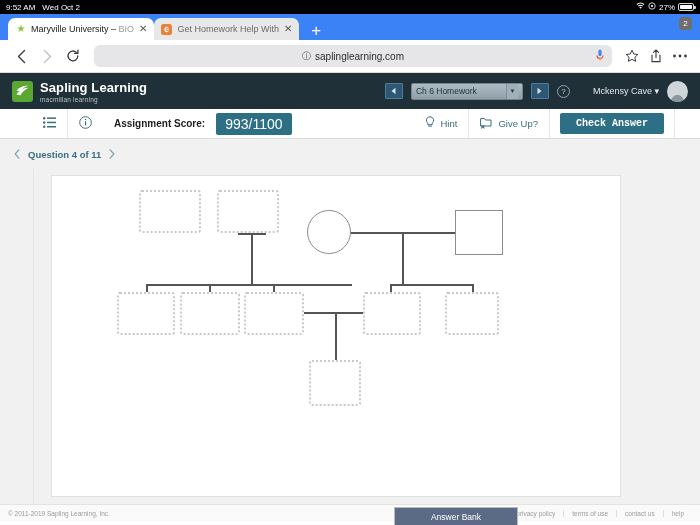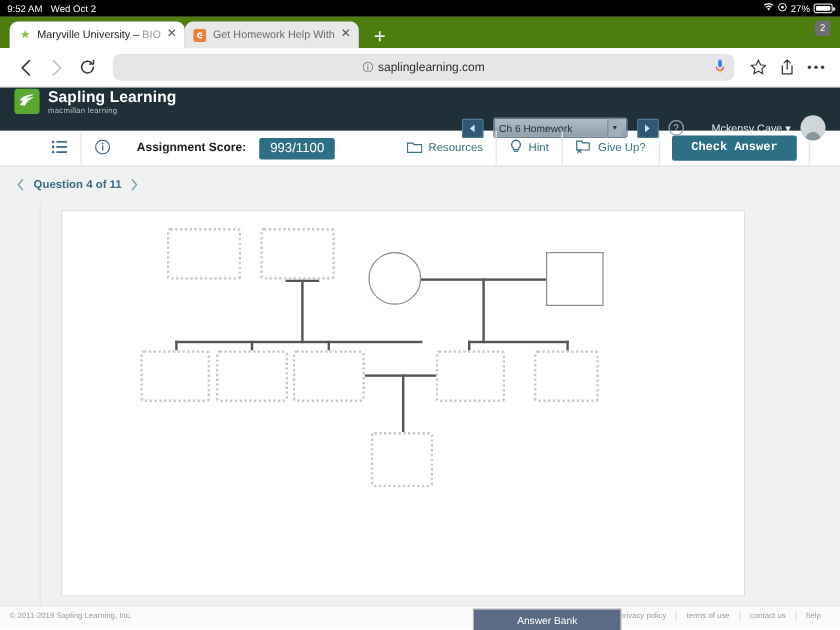--- a/index.html
+++ b/index.html
@@ -23,21 +23,21 @@
     position: relative; display: inline-block;
   }
   .batt-shell::after {
     content: ""; position: absolute; right: -2.5px; top: 2px;
     width: 1.5px; height: 3px; background: #d8d8d8; border-radius: 0 1px 1px 0;
   }
   .batt-fill { position: absolute; left: 1px; top: 1px; bottom: 1px; width: 88%; background: #fff; border-radius: 1px; }
 
   
   .tabstrip {
-    height: 26px; background: #4d7c0f;
+    height: 26px; background: #3b82f6;
     display: flex; align-items: flex-end; padding-left: 8px; gap: 0;
     position: relative;
   }
   .tab {
     height: 22px; min-width: 140px; max-width: 150px;
     display: flex; align-items: center; gap: 5px;
     padding: 0 7px; border-radius: 7px 7px 0 0;
     font-size: 9px; background: #ffffff; color: #202020;
   }
   .tab.inactive { background: #e8e8e8; color: #6b6b6b; }
@@ -71,21 +71,21 @@
     position: relative; font-size: 10px; color: #2d2d2d;
   }
   .url-inner { display: flex; align-items: center; gap: 4px; }
   .url-shield { font-size: 9px; color: #555; }
   .mic { position: absolute; right: 8px; top: 4px; }
   .chrome-icon { width: 24px; height: 26px; display: flex; align-items: center; justify-content: center; color: #3b3b3b; }
 
   
   .sap-header {
     height: 36px; background: #1f3039;
-    display: flex; padding: 0 12px; flex-direction: column;
+    display: flex; align-items: center; padding: 0 12px;
   }
   .logo-wrap { display: flex; align-items: center; gap: 7px; }
   .logo-mark {
     width: 21px; height: 21px; border-radius: 3px; background: #5aa832;
     display: flex; align-items: center; justify-content: center;
   }
   .logo-text-main { color: #fff; font-size: 13px; font-weight: bold; letter-spacing: .1px; }
   .logo-text-sub { color: #b7c0c5; font-size: 6.5px; letter-spacing: .2px; margin-top: 1px; }
   .hdr-right { margin-left: auto; display: flex; align-items: center; gap: 8px; }
   .sq-btn {
@@ -125,21 +125,21 @@
     height: 30px; background: #fff; border-bottom: 1px solid #d8dcde;
     display: flex; align-items: stretch; font-size: 9.5px; color: #3a6e82; padding-left: 32px;
   }
   .tb-cell {
     display: flex; align-items: center; gap: 5px; padding: 0 11px;
     border-right: 1px solid #e2e6e8;
   }
   .tb-cell.nb { border-right: none; }
   .score-label { color: #1d1d1d; font-weight: bold; font-size: 10px; }
   .score-pill {
-    background: #2d6f84; color: #fff; font-size: 11px;
+    background: #2d6f84; color: #fff; font-size: 14px;
     padding: 3px 9px; border-radius: 2px; margin-left: 6px;
   }
   .spacer { flex: 1 1 auto; }
   .check-answer {
     background: #2d6f84; color: #fff; font-size: 10px; font-weight: bold;
     padding: 5px 16px; border-radius: 2px; margin: 4px 0;
   }
   .tb-right-pad { width: 26px; border-left: 1px solid #e2e6e8; }
 
   
@@ -379,28 +379,20 @@
     </span>
   </div>
 
   <div class="tb-cell nb">
     <span class="score-label">Assignment Score:</span>
     <span class="score-pill">993/1100</span>
   </div>
 
   <div class="spacer"></div>
 
-  <div class="tb-cell">
-    <span>
-      <svg width="13" height="11" viewBox="0 0 13 11">
-          <path d="M0.6 2.2 L0.6 10 L12.4 10 L12.4 3.6 L6 3.6 L5 2.2 Z" fill="none" stroke="#3a6e82" stroke-width="1"></path>
-        </svg>
-    </span>
-    <span>Resources</span>
-  </div>
 
   <div class="tb-cell">
     <span>
       <svg width="10" height="13" viewBox="0 0 10 13">
           <path d="M5 0.7a3.7 3.7 0 0 1 2.2 6.6v1.4H2.8V7.3A3.7 3.7 0 0 1 5 0.7z" fill="none" stroke="#3a6e82" stroke-width="1"></path>
           <rect x="3.1" y="9.6" width="3.8" height="1" fill="#3a6e82"></rect>
         </svg>
     </span>
     <span>Hint</span>
   </div>

